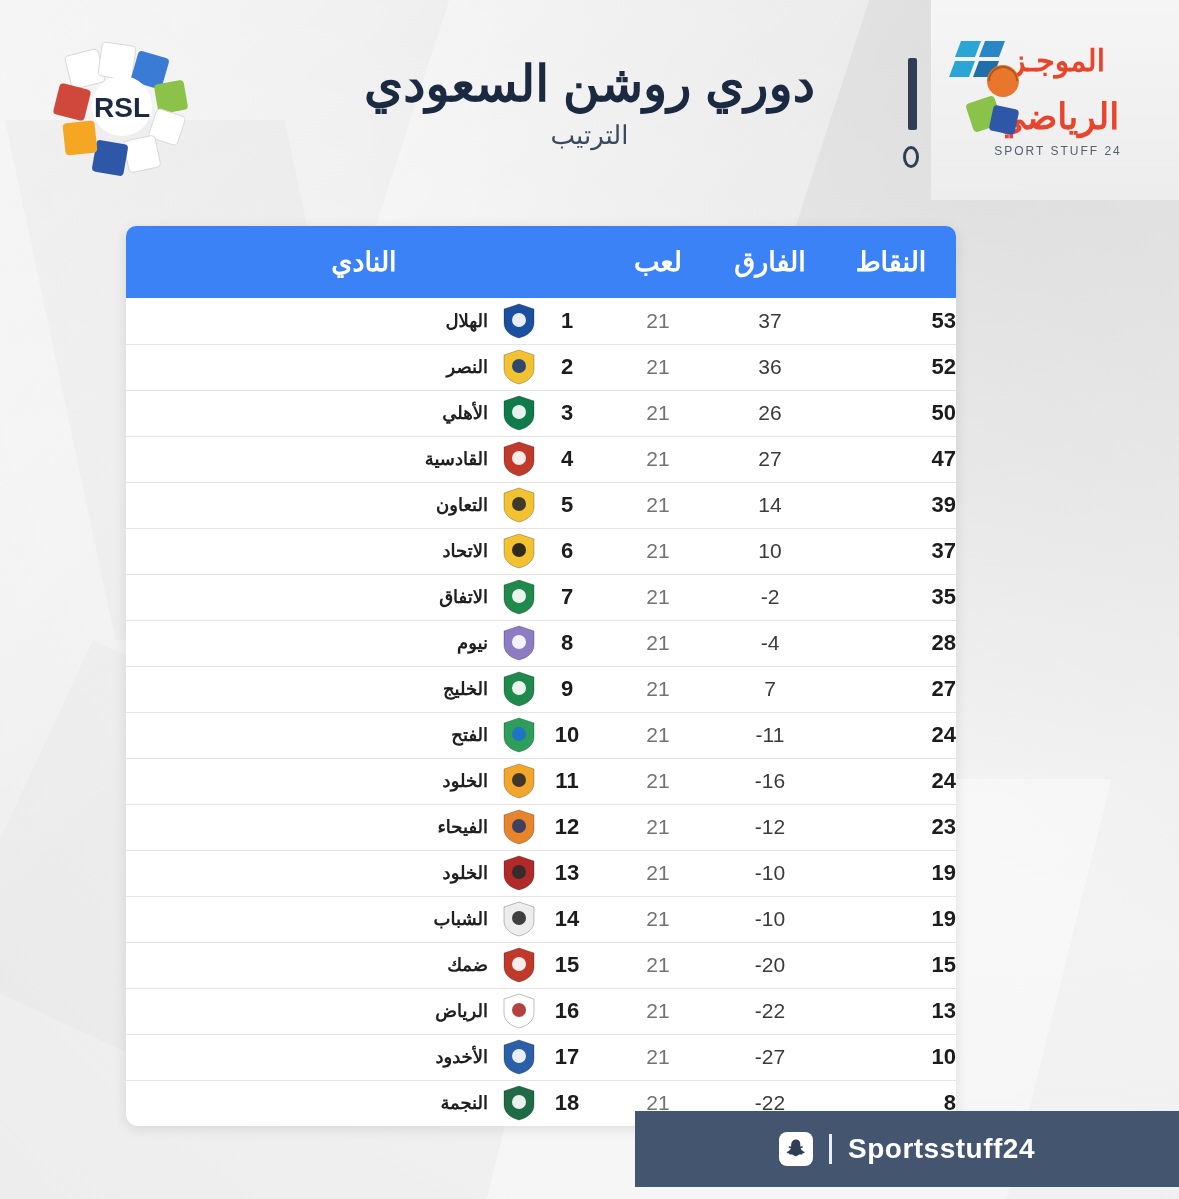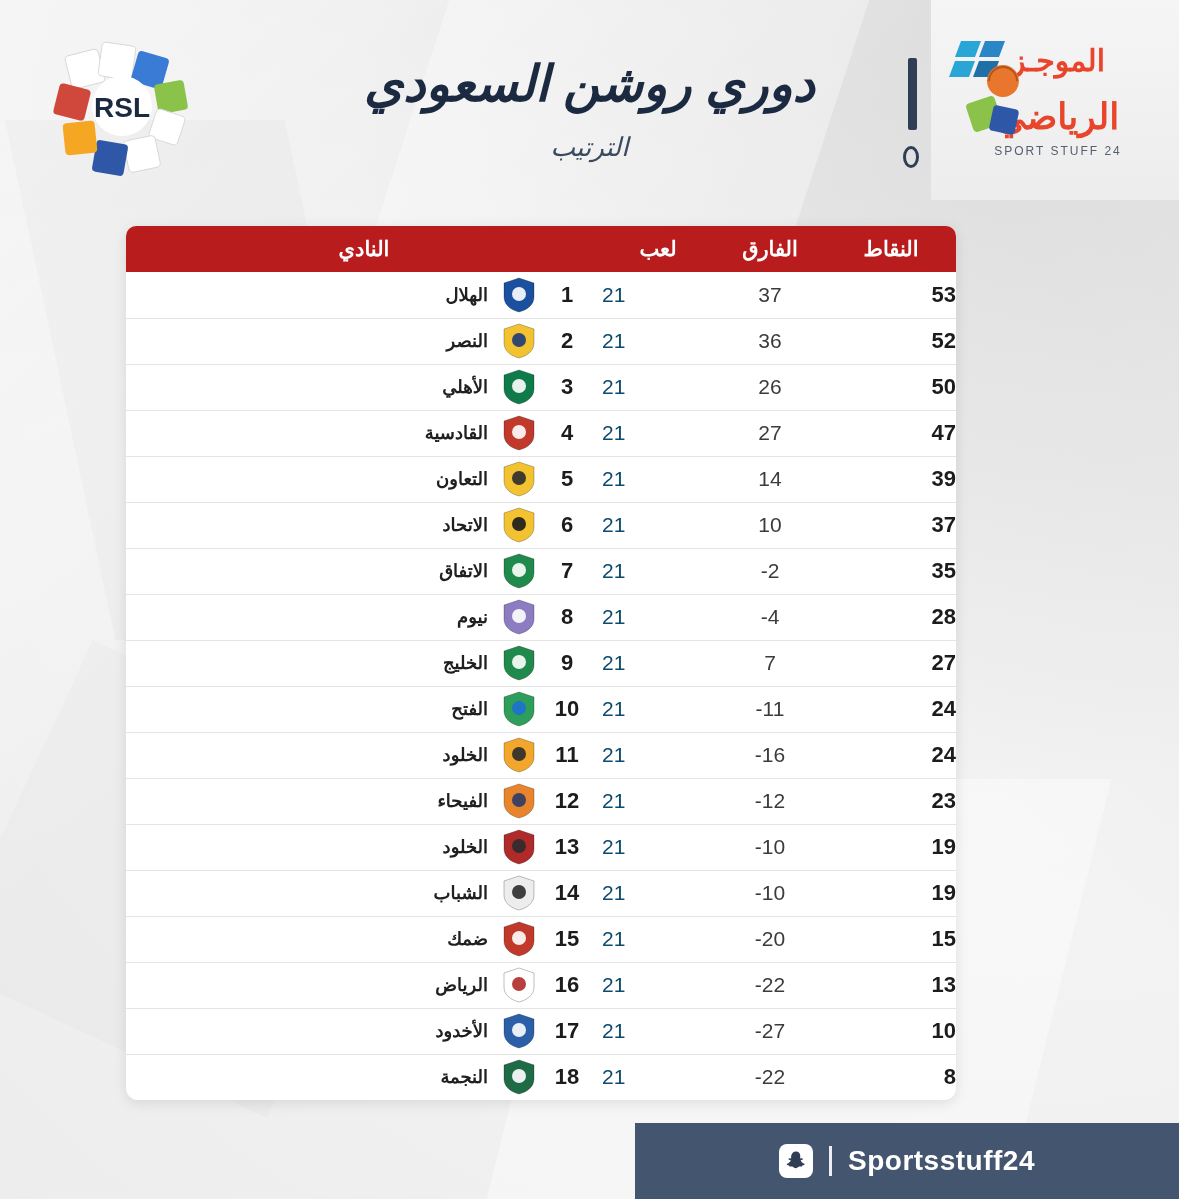--- a/index.html
+++ b/index.html
@@ -27,28 +27,27 @@
   
   .header {
     position: absolute; top: 0; right: 0; left: 0; height: 206px;
   }
   .rsl-logo {
     position: absolute; top: 34px; left: 48px; width: 150px; height: 150px;
   }
   .title-block {
     position: absolute; top: 56px; left: 0; right: 0;
     text-align: center;
-    font-style: italic;
   }
   .main-title {
     font-size: 50px; font-weight: bold; color: #1b2a41; letter-spacing: -1px;
     line-height: 1.15;
   }
   .sub-title {
-    font-size: 26px; color: #3a4a5e; margin-top: 18px;
+    font-size: 26px; color: #3a4a5e; margin-top: 6px;
   }
   .brand-box {
     position: absolute; top: 0; right: 0; width: 248px; height: 200px;
     background: linear-gradient(180deg,#f5f5f5 0%, #ededed 100%);
     display: flex; align-items: center; justify-content: center; padding-left: 6px;
   }
   .divider-bar {
     position: absolute; top: 58px; right: 262px; width: 9px; height: 72px;
     background: #2f3e55; border-radius: 2px;
   }
@@ -65,55 +64,55 @@
   
   .card {
     position: absolute; top: 226px; left: 126px; width: 830px;
     background: #ffffff;
     border-radius: 10px 10px 12px 12px;
     box-shadow: 0 3px 14px rgba(0,0,0,0.10);
     overflow: hidden;
   }
   table { width: 100%; border-collapse: collapse; }
   thead th {
-    background: #b91c1c; color: #ffffff;
-    font-size: 21px; font-weight: bold;
-    height: 46px; vertical-align: middle;
+    background: #3b82f6; color: #ffffff;
+    font-size: 27px; font-weight: bold;
+    height: 72px; vertical-align: middle;
   }
   th.col-pts  { width: 130px; text-align: center; }
   th.col-diff { width: 112px; text-align: center; }
   th.col-pld  { width: 112px; text-align: center; }
   th.col-club { text-align: center; }
   tbody td {
     height: 46px; vertical-align: middle;
     border-bottom: 1px solid #e4e4e4;
     font-size: 21px; color: #2c2c2c;
   }
   tbody tr:last-child td { border-bottom: none; }
   td.pts  { text-align: right; font-weight: bold; font-size: 22px; color: #1c1c1c; }
   td.diff { text-align: center; color: #3b3b3b; }
-  td.pld  { text-align: left; color: #0c4a6e; }
+  td.pld  { text-align: center; color: #737373; }
   td.clubcell { padding-right: 0; }
   .club-wrap {
     display: flex; align-items: center; justify-content: flex-start;
     gap: 14px; padding-right: 18px;
   }
   .rank {
     width: 34px; text-align: center; font-weight: bold; font-size: 22px; color: #1c1c1c;
     flex: 0 0 34px;
   }
   .crest {
     width: 34px; height: 36px; flex: 0 0 34px;
     display: flex; align-items: center; justify-content: center;
   }
   .club-name { font-size: 18px; font-weight: bold; color: #202020; white-space: nowrap; }
 
   
   .footer {
-    position: absolute; bottom: 0; right: 0; width: 100%; height: 76px; padding-left: 48px;
+    position: absolute; bottom: 12px; right: 0; width: 100%; height: 76px; padding-left: 48px;
   }
   .footer-bar {
     position: absolute; bottom: 0; right: 0; width: 544px; height: 76px;
     background: #44556f;
     display: flex; align-items: center; justify-content: center; gap: 16px;
   }
   .snap-icon {
     width: 34px; height: 34px; background: #fff; border-radius: 8px;
     display: flex; align-items: center; justify-content: center;
   }

